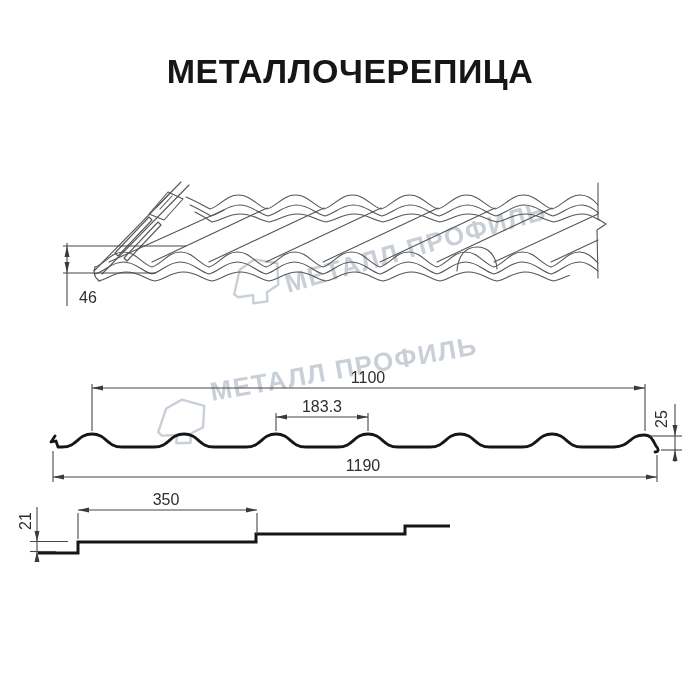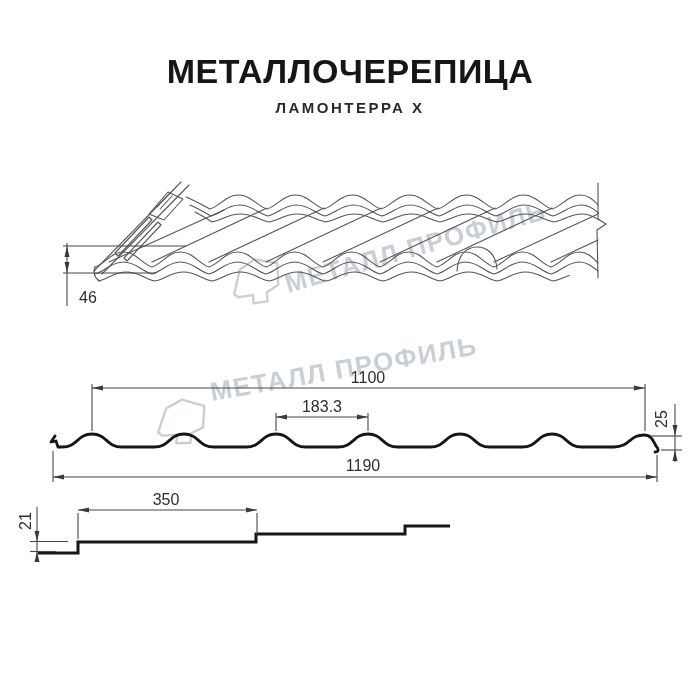--- a/index.html
+++ b/index.html
@@ -19,21 +19,20 @@
   .wm-logo{fill:none;stroke:#c9cfd6;stroke-width:2.4;stroke-linejoin:round;}
   .wm-text{font-family:"Liberation Sans",sans-serif;font-size:26px;font-weight:bold;
            letter-spacing:1.5px;fill:#c9cfd6;}
 </style>
 </head>
 <body>
 
 <div class="canvas">
 
   <div class="title">МЕТАЛЛОЧЕРЕПИЦА</div>
-  <div class="subtitle">ЛАМОНТЕРРА X</div>
 
   <svg width="700" height="700" viewBox="0 0 700 700">
 
     <g>
       <g transform="translate(224,266) rotate(-16)">
         <path class="wm-logo" d="M2,30 L14,8 L31,2 L52,12 L47,33 L34,37 L32,46 L18,44 L20,36 L5,34 Z"></path>
       </g>
       <text class="wm-text" transform="translate(288,293) rotate(-16)">МЕТАЛЛ ПРОФИЛЬ</text>
     </g>
     <g>

